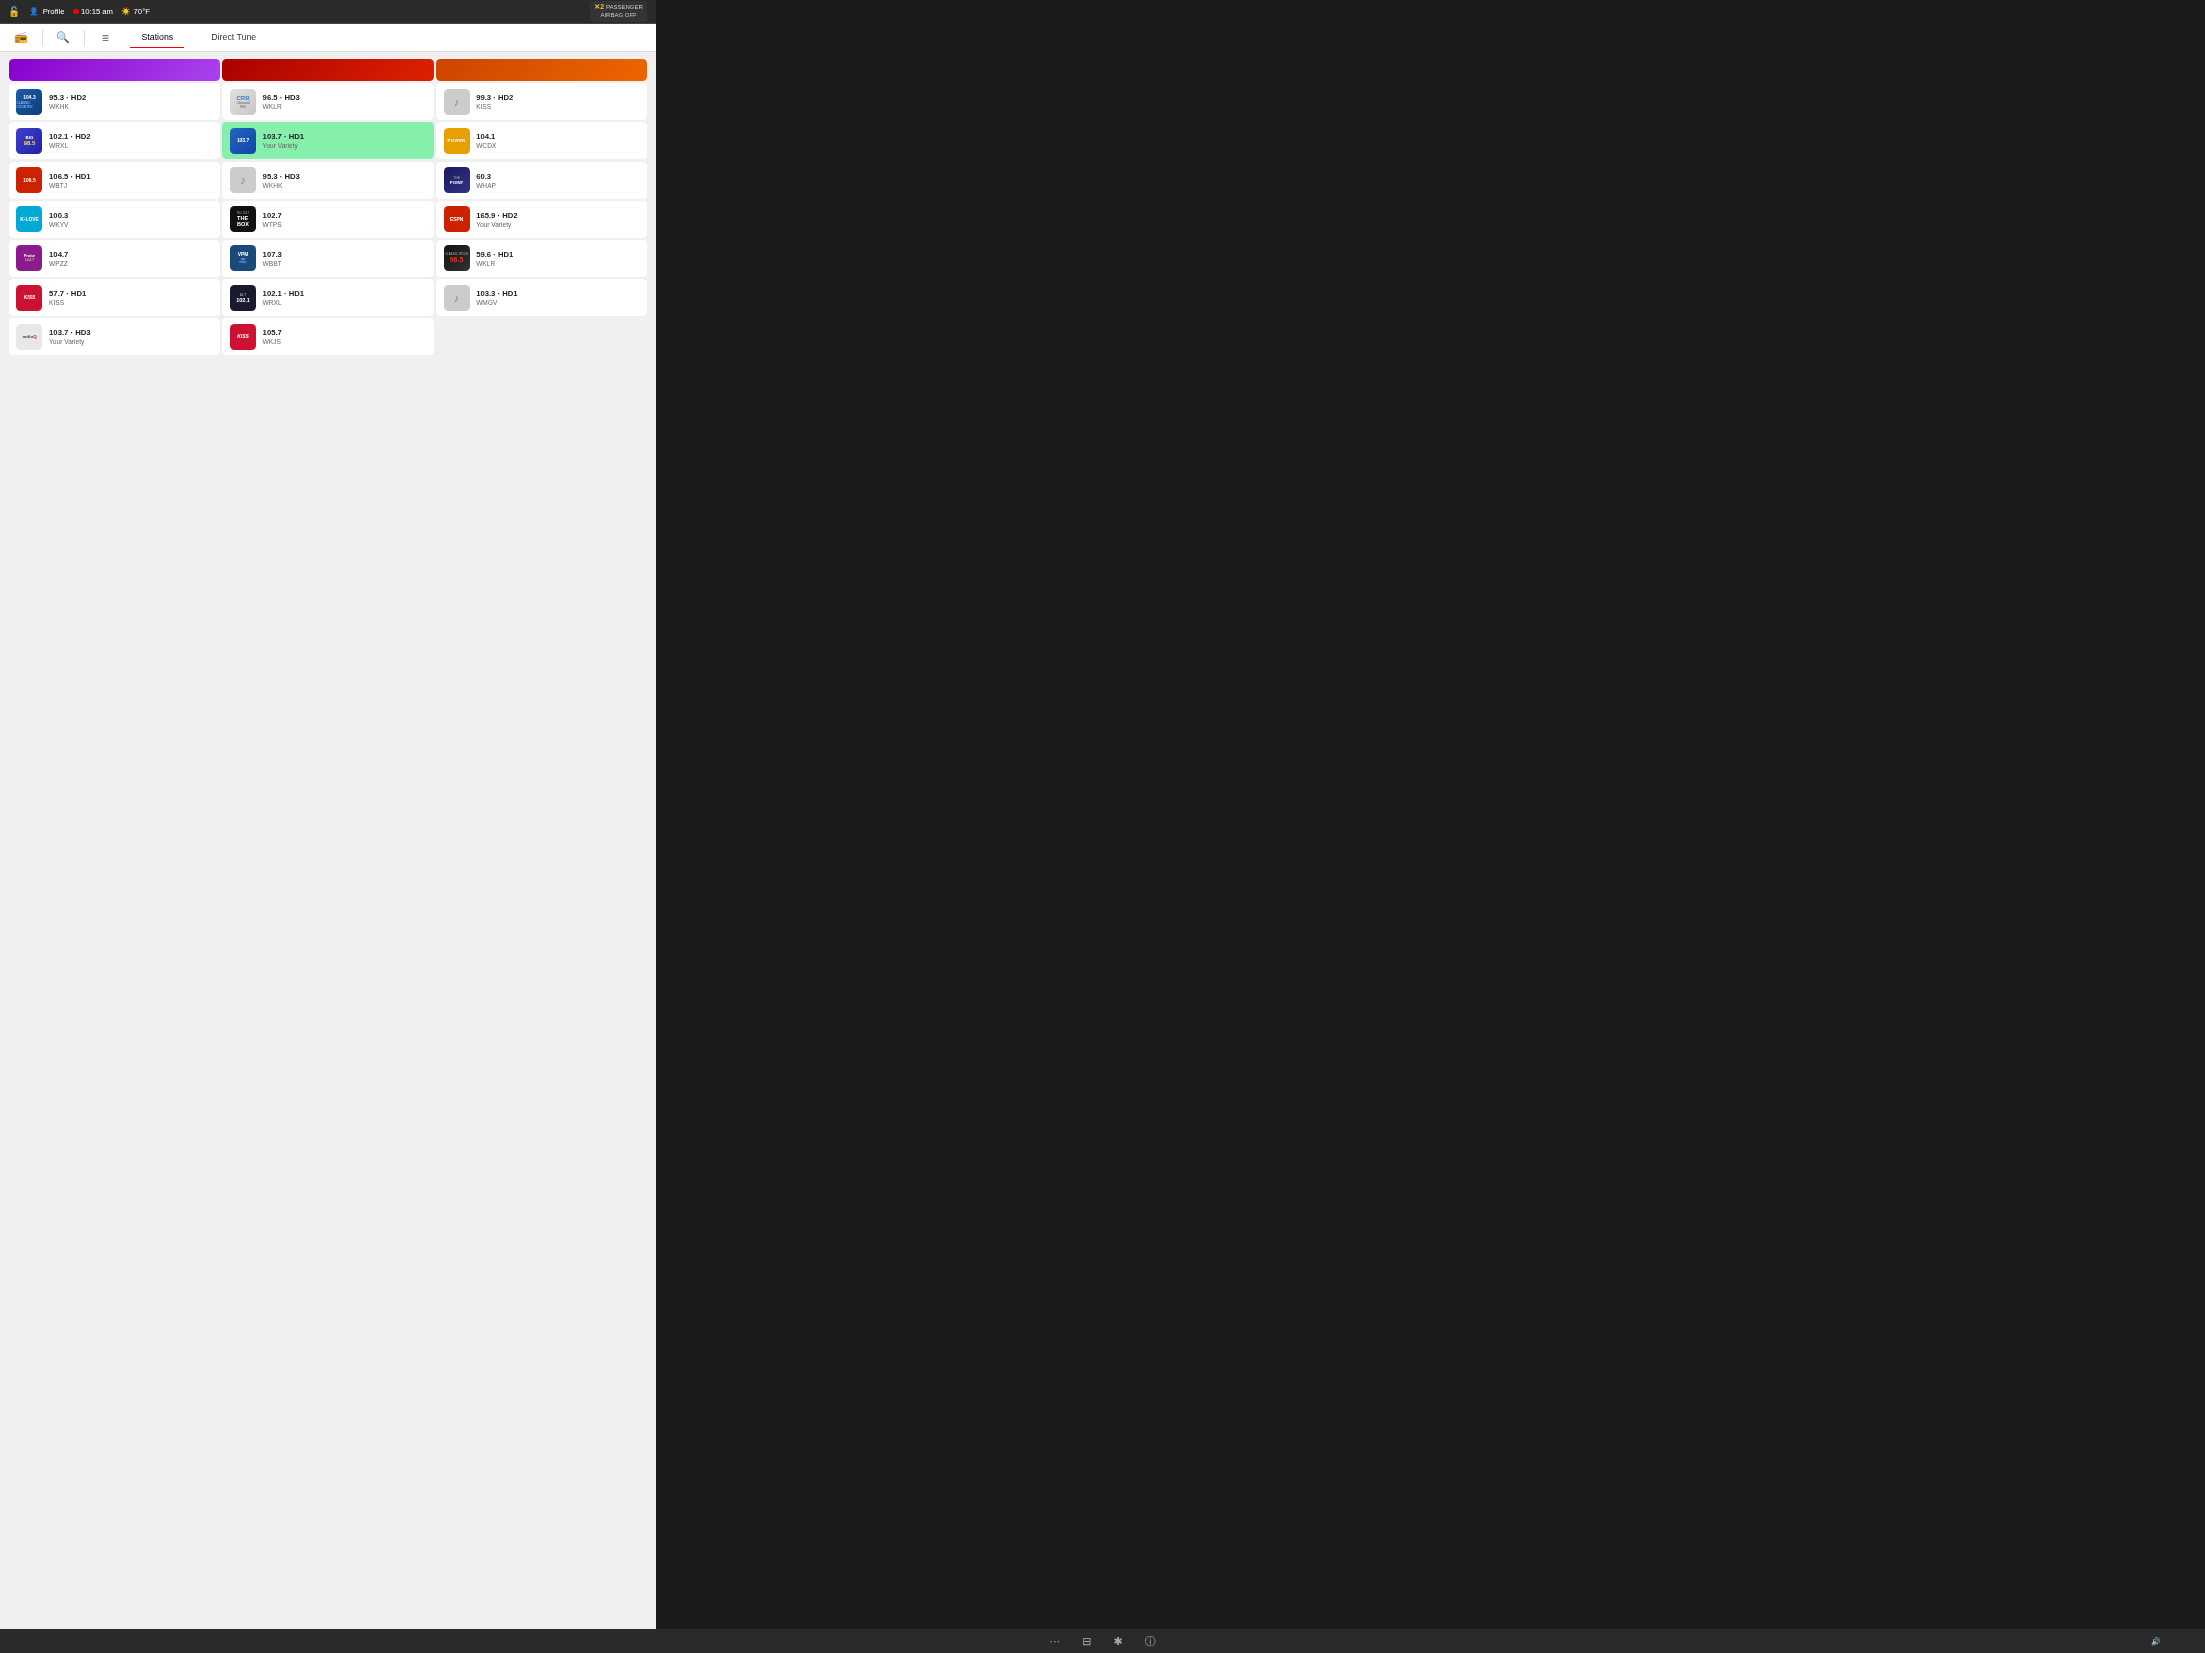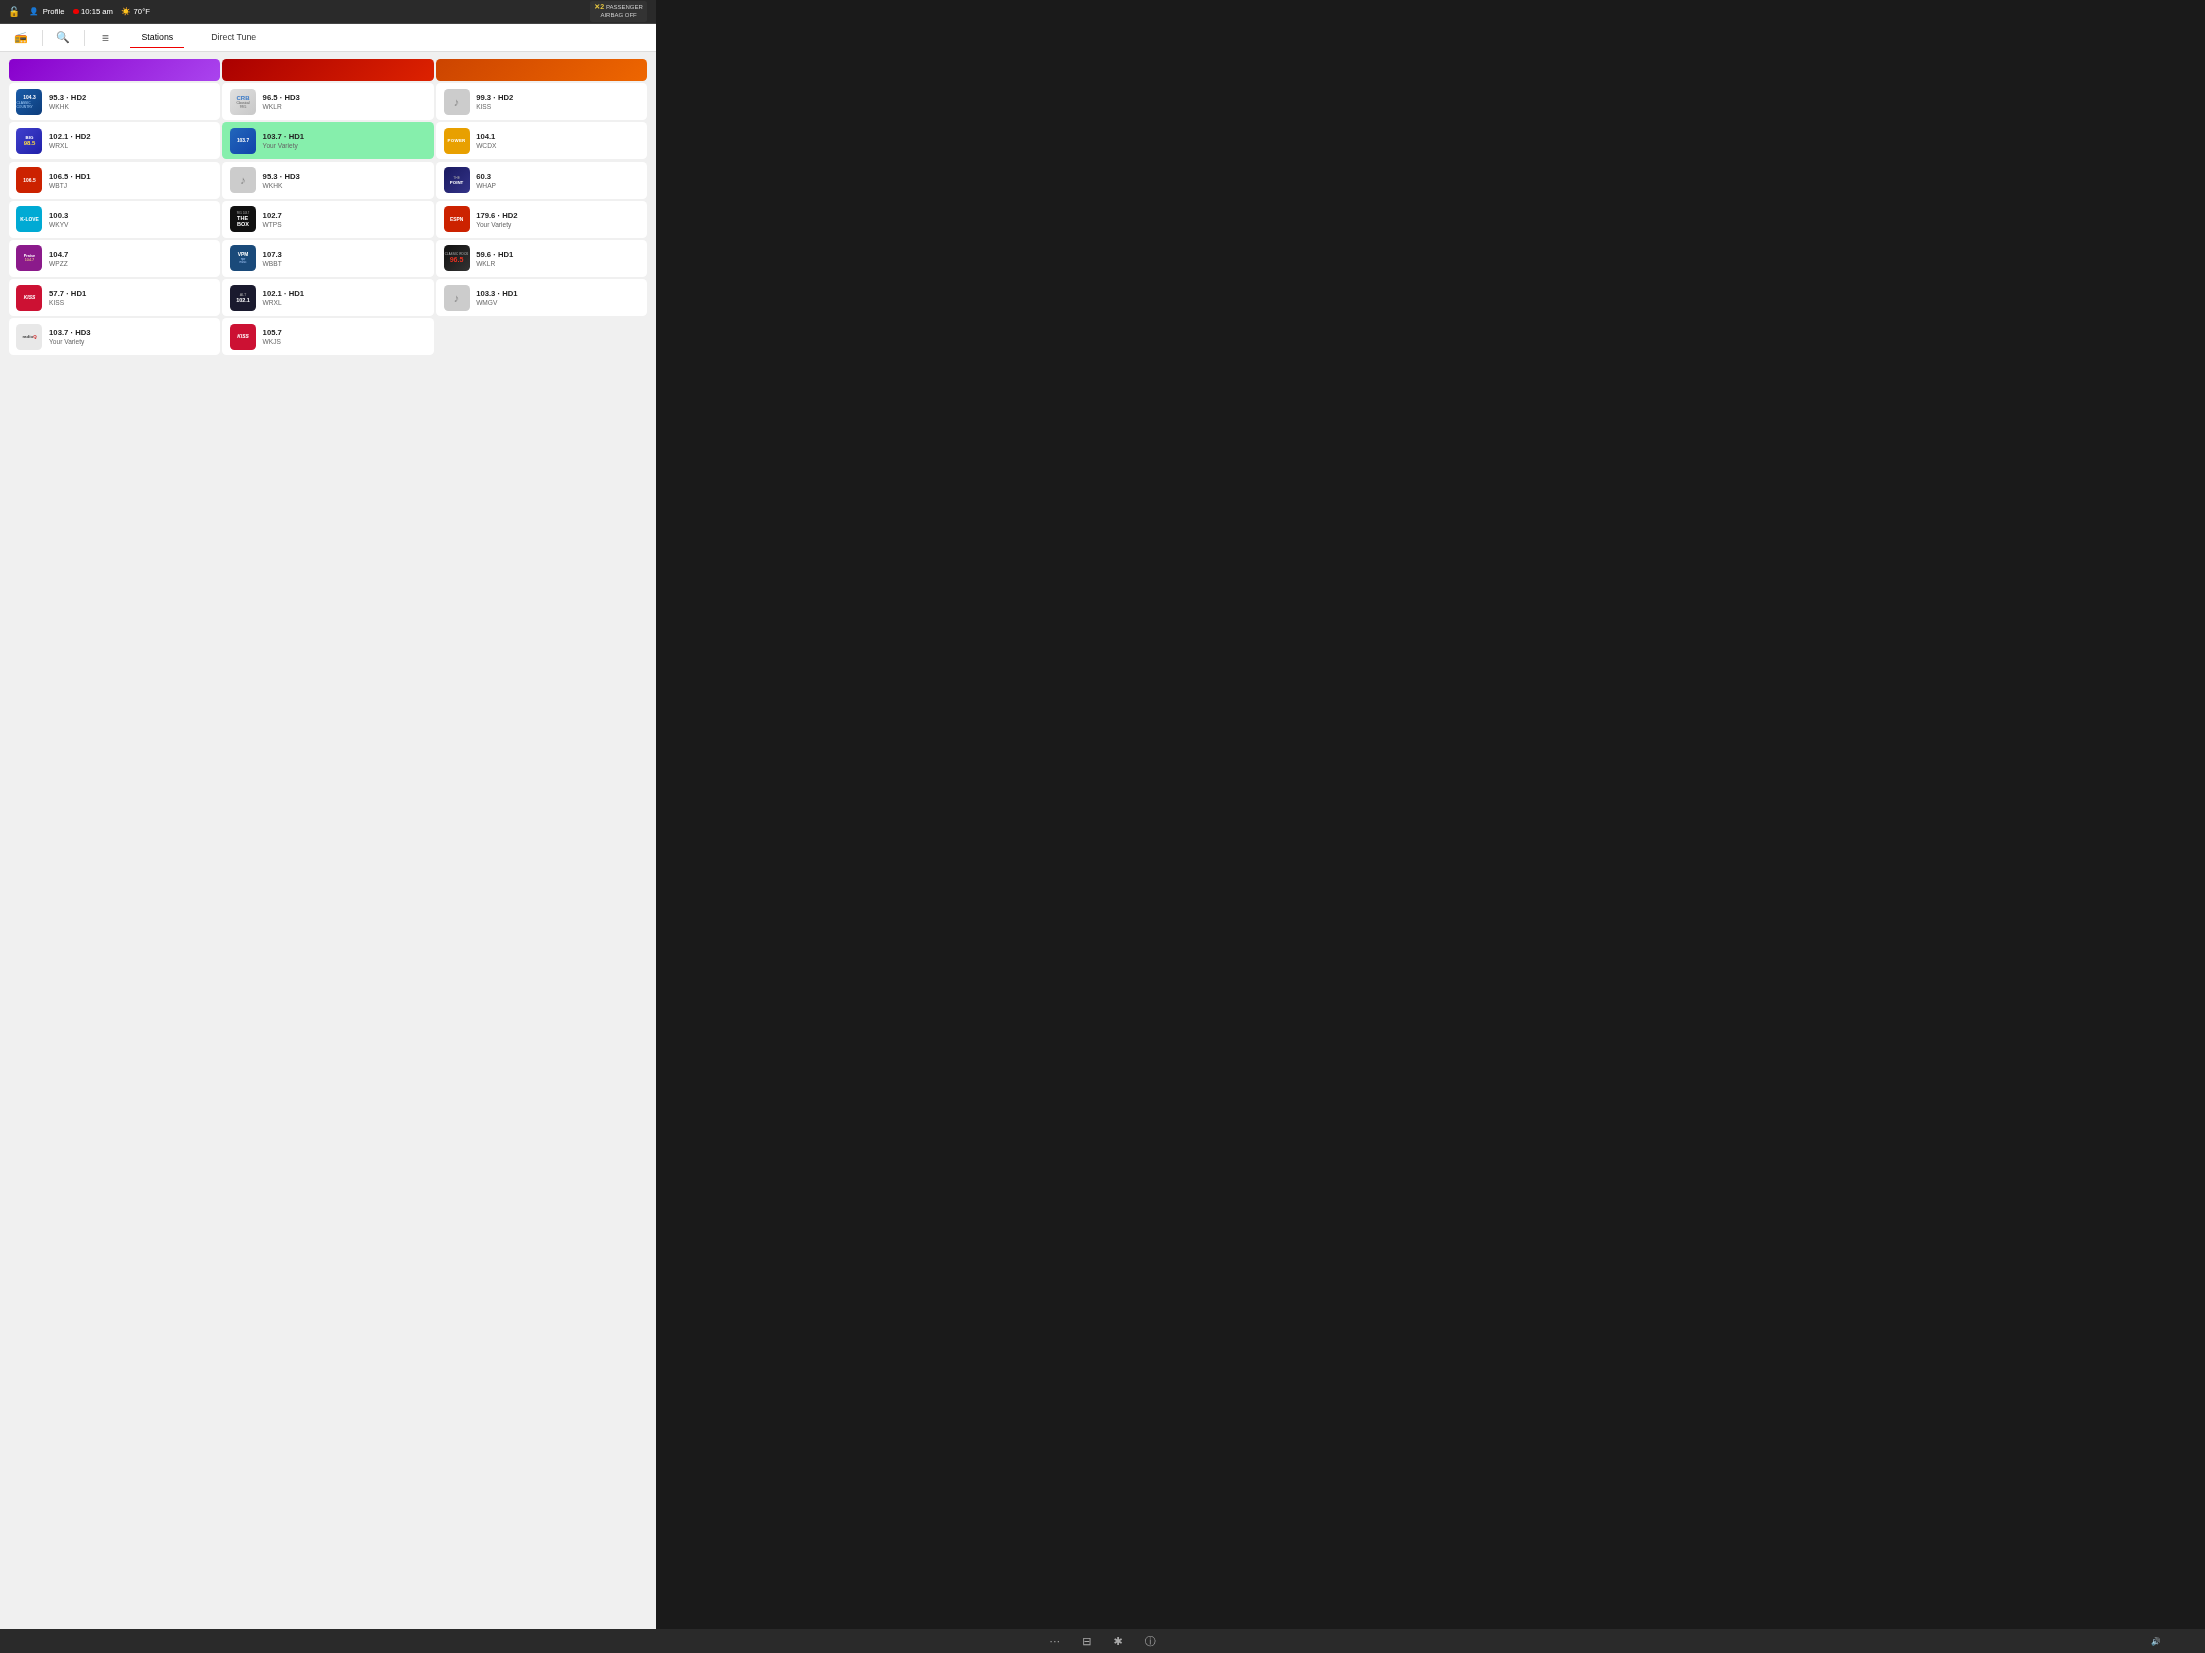--- a/index.html
+++ b/index.html
@@ -368,21 +368,21 @@
       <div class="station-name">WTPS</div>
     </div>
   </div>
         <div class="station-item">
     <div>
             <div style="background:#cc2200;width:26px;height:26px;border-radius:4.4px;display:flex;align-items:center;justify-content:center;">
     <span style="color:#fff;font-size:4.9px;font-weight:900;">ESPN</span>
   </div>
           </div>
     <div class="station-info">
-      <div class="station-freq">179.6 · HD2</div>
+      <div class="station-freq">165.9 · HD2</div>
       <div class="station-name">Your Variety</div>
     </div>
   </div>
         <div class="station-item">
     <div>
             <div style="background:#8b1a8b;width:26px;height:26px;border-radius:4.4px;display:flex;align-items:center;justify-content:center;flex-direction:column;">
     <span style="color:#fff;font-size:3.8px;font-weight:bold;">Praise</span>
     <span style="color:#ffdd88;font-size:3.8px;">104.7</span>
   </div>
           </div>

